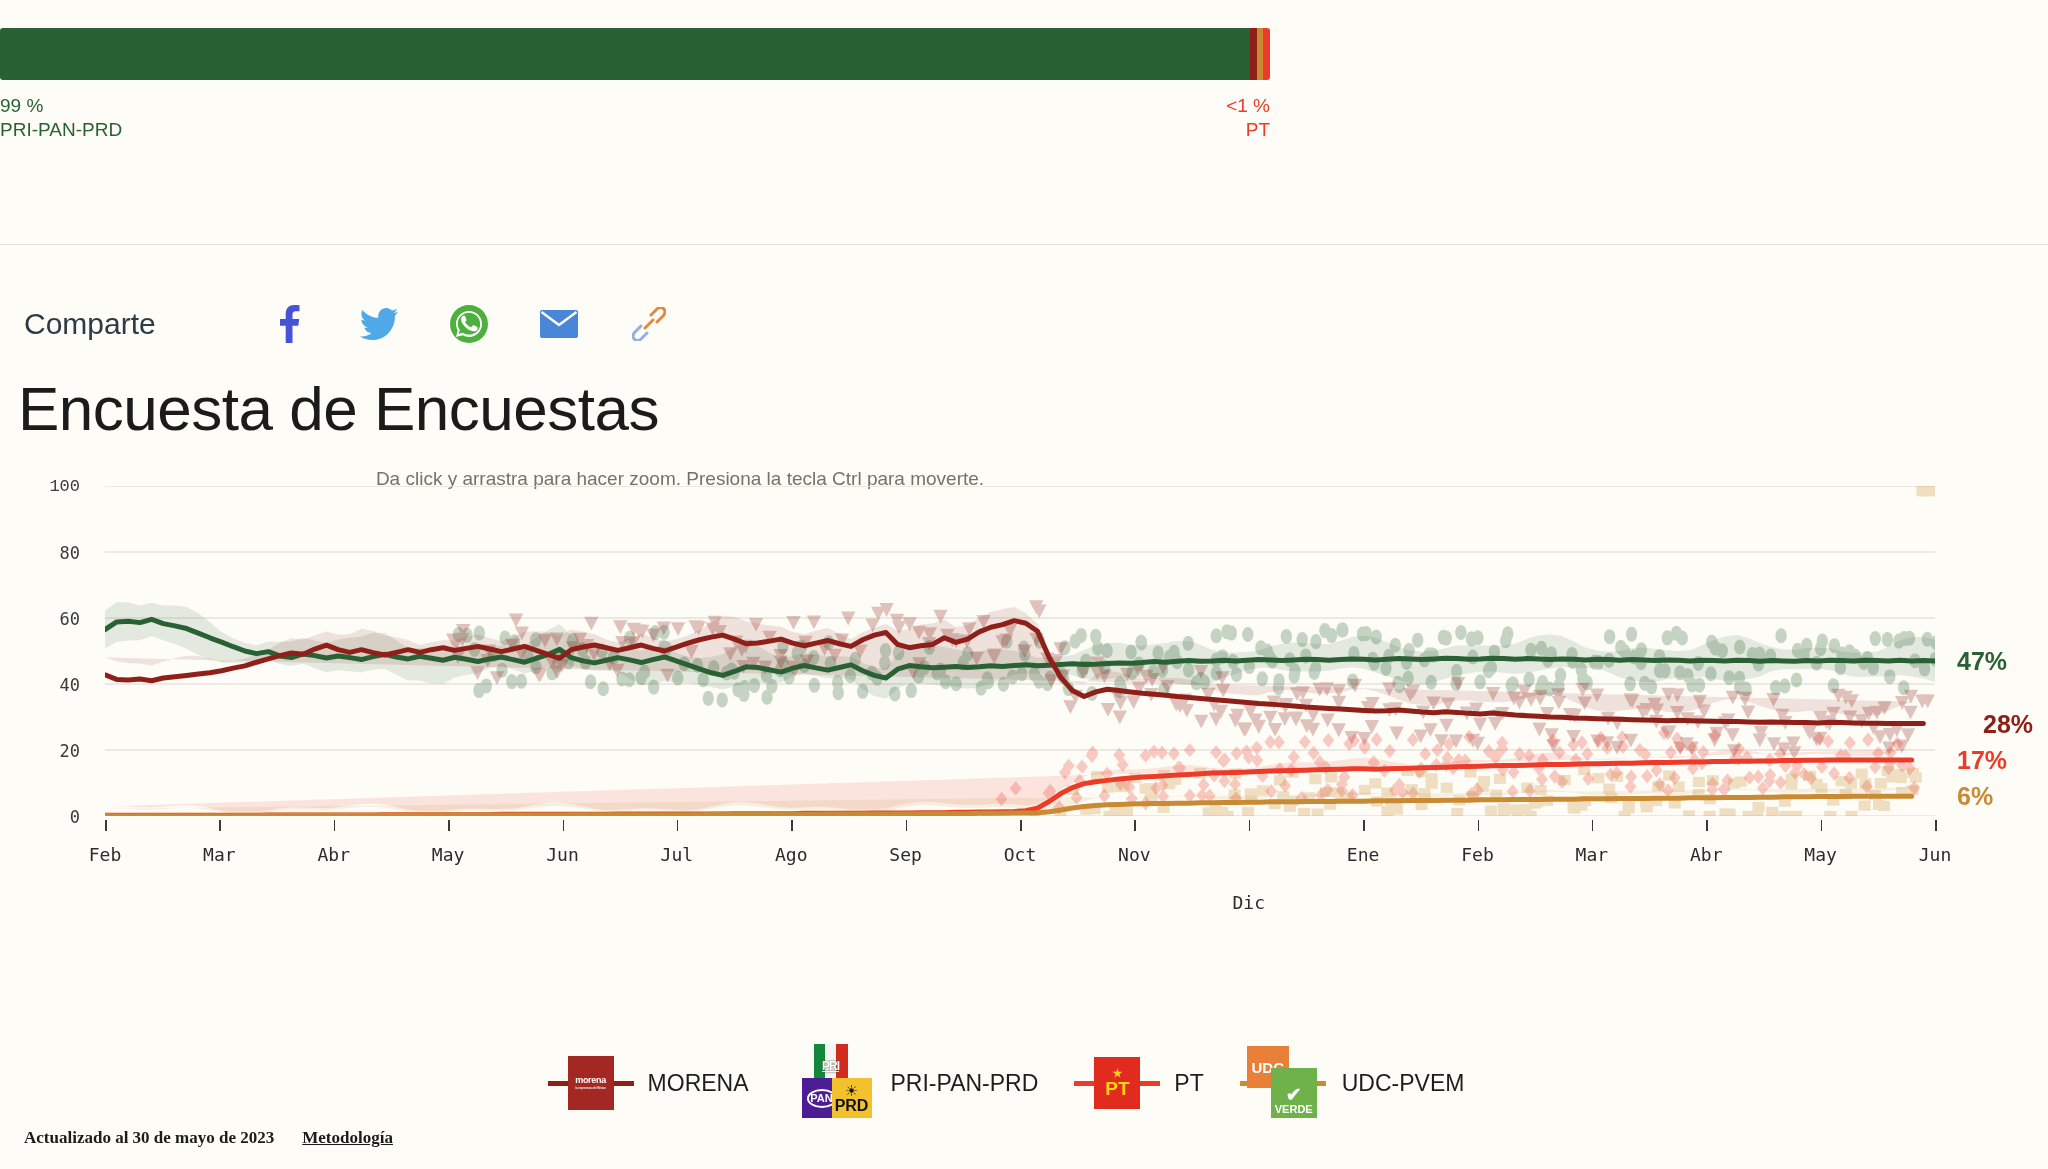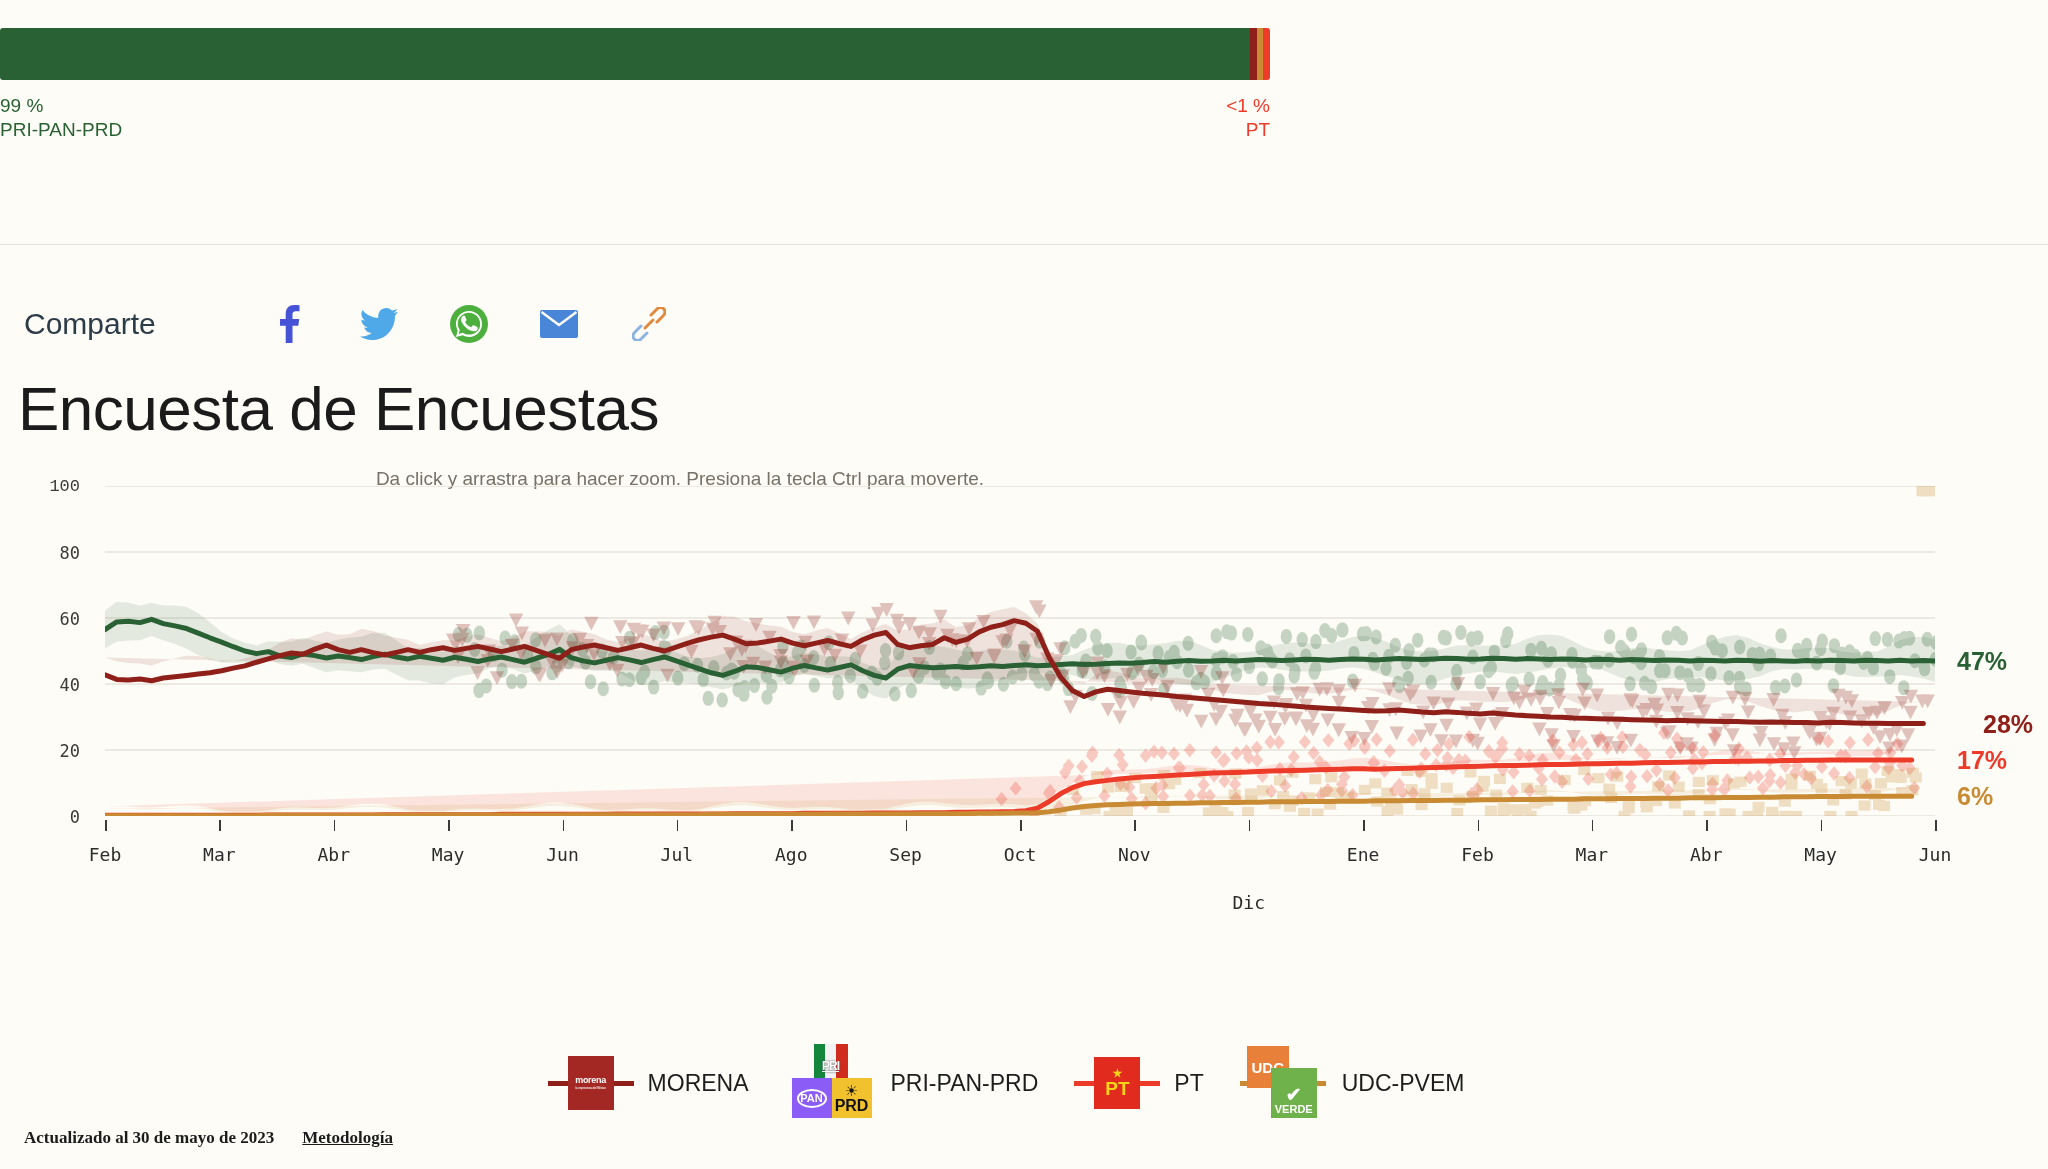--- a/index.html
+++ b/index.html
@@ -149,21 +149,21 @@
     flex-direction: column; line-height: 1;
   }
   .logo-morena small { font-size: 3.5px; font-weight:400; margin-top:2px; }
   .rule { position:absolute; height:5px; width:86px; left:0; top:50%; margin-top:-2px; }
 
   .logo-ppp { position: relative; width: 78px; height: 78px; }
   .logo-pri { position:absolute; left:22px; top:0; width:34px; height:44px; display:flex; }
   .logo-pri i { flex:1; height:100%; }
   .logo-pri span { position:absolute; inset:0; display:flex; align-items:center; justify-content:center;
                    font-size:12px; font-weight:700; color:#fff; text-shadow:0 0 2px #444; letter-spacing:-1px;text-decoration:underline;}
-  .logo-pan { position:absolute; left:0; top:34px; width:40px; height:40px; background:#8b5cf6;
+  .logo-pan { position:absolute; left:10px; top:34px; width:40px; height:40px; background:#4c1d95;
               display:flex; align-items:center; justify-content:center; }
   .logo-pan b { width:30px;height:19px;border:2.5px solid #fff;border-radius:50%;color:#fff;font-size:11px;
                 display:flex;align-items:center;justify-content:center;font-weight:700;}
   .logo-prd { position:absolute; left:40px; top:34px; width:40px; height:40px; background:#F2C12E;
               display:flex; flex-direction:column; align-items:center; justify-content:center; }
   .logo-prd em { font-size:15px; font-style:normal; color:#111; line-height:1; }
   .logo-prd b { font-size:16px; color:#111; line-height:1; }
 
   .logo-pt { width:46px;height:52px;background:#E02B1E;display:flex;flex-direction:column;
              align-items:center;justify-content:center;color:#F5D316;font-weight:700;font-size:19px;line-height:1;}

